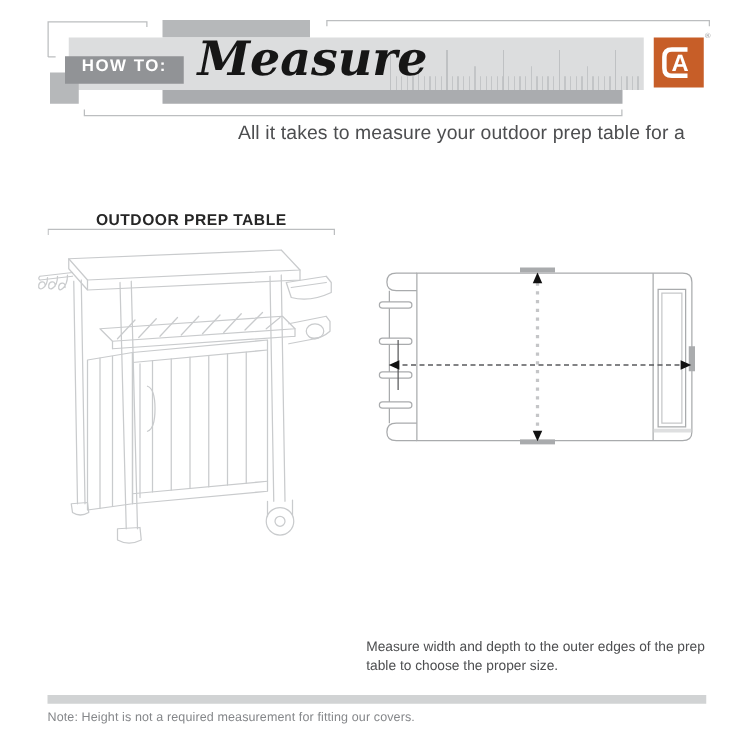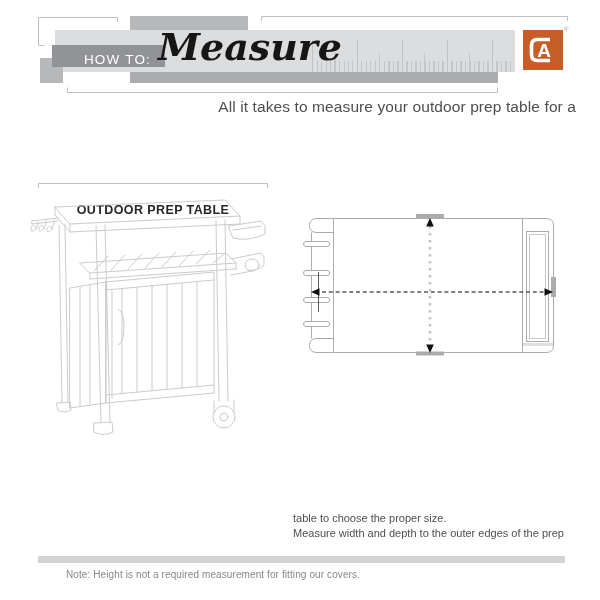--- a/index.html
+++ b/index.html
@@ -6,46 +6,46 @@
   .page{position:relative;width:600px;height:600px;background:#fff;overflow:hidden;
         font-family:"Liberation Sans",sans-serif;}
   .abs{position:absolute;}
   
   .blk{position:absolute;}
   .bar-main{left:55px;top:30px;width:460px;height:42px;background:#dcddde;}
   .blk-topmid{left:130px;top:16px;width:118px;height:14px;background:#b6b8ba;}
   .bar-bottom{left:130px;top:72px;width:368px;height:11px;background:#aaacaf;}
   .blk-leftsm{left:40px;top:58px;width:23px;height:25px;background:#b6b8ba;}
   .howto{left:52px;top:45px;width:95px;height:22px;background:#919396;display:flex;
-         align-items:flex-end;justify-content:center;color:#fff;font-weight:normal;
-         font-size:13.5px;letter-spacing:1.2px;padding-left:18px;}
+         align-items:flex-start;justify-content:center;color:#fff;font-weight:bold;
+         font-size:13.5px;letter-spacing:1.2px;}
   
   .ticks{position:absolute;left:312px;width:200px;}
   .t-min{top:61px;height:11px;background:repeating-linear-gradient(90deg,#c3c5c7 0 1px,transparent 1px 4.5px);}
   .t-med{top:53px;height:19px;background:repeating-linear-gradient(90deg,#c3c5c7 0 1px,transparent 1px 22.5px);}
   .t-tall{top:40px;height:32px;background:repeating-linear-gradient(90deg,#bfc1c3 0 1px,transparent 1px 45px);}
   .title{left:150px;top:16px;width:200px;height:62px;line-height:62px;text-align:center;
          font-family:"DejaVu Serif",serif;font-style:italic;font-weight:bold;
          font-size:38px;color:#161616;}
   
   .logo{left:523px;top:30px;width:40px;height:40px;background:#c75e28;}
   .logo-reg{left:564px;top:26px;font-size:6px;color:#9a9c9e;}
   
-  .intro{left:136px;top:97px;width:440px;text-align:right;color:#4d4e50;
+  .intro{left:108px;top:97px;width:440px;text-align:right;color:#4d4e50;
          font-size:15.5px;line-height:20.5px;letter-spacing:.1px;}
   .intro .line{display:block;}
   .intro sup{font-size:8px;}
   
   .seclabel{left:38px;top:169px;width:230px;text-align:center;font-weight:bold;
-            font-size:12.5px;letter-spacing:.4px;color:#262626;margin-top:34px;}
+            font-size:12.5px;letter-spacing:.4px;color:#262626;}
   
   .caption{left:293px;top:511px;width:290px;color:#4d4e50;font-size:11px;line-height:14.5px;}
   .caption .line{display:block;}
   .divider{left:38px;top:556px;width:527px;height:7px;background:#d1d3d4;}
-  .note{left:38px;top:569px;font-size:10px;color:#85878a;letter-spacing:.1px;margin-left:28px;}
+  .note{left:38px;top:569px;font-size:10px;color:#85878a;letter-spacing:.1px;}
   svg{display:block;}
 </style>
 </head>
 <body>
 
 <div class="page">
 
   <svg class="abs" style="left:0;top:0" width="600" height="100">
     <g stroke="#bcbec0" stroke-width="1" fill="none">
       <path d="M38.5,45.5 V17.5 H117.5 V21.5 M38.5,45.5 H44.5"></path>
@@ -167,20 +167,20 @@
 
     <g>
       <line x1="23.5" y1="62" x2="23.5" y2="102" stroke="#5a5b5d" stroke-width="1"></line>
       <line x1="27" y1="82" x2="252" y2="82" stroke="#5a5b5d" stroke-width="1.3" stroke-dasharray="4 2.8"></line>
       <polygon points="16,82 24.5,78.2 24.5,85.8" fill="#111"></polygon>
       <polygon points="258,82 249.5,78.2 249.5,85.8" fill="#111"></polygon>
     </g>
   </svg>
 
   <div class="abs caption">
+    <span class="line">Measure width and depth to the outer edges of the prep</span>
     <span class="line">table to choose the proper size.</span>
-    <span class="line">Measure width and depth to the outer edges of the prep</span>
   </div>
 
   <div class="abs divider"></div>
   <div class="abs note">Note: Height is not a required measurement for fitting our covers.</div>
 
 </div>
 
 </body></html>

